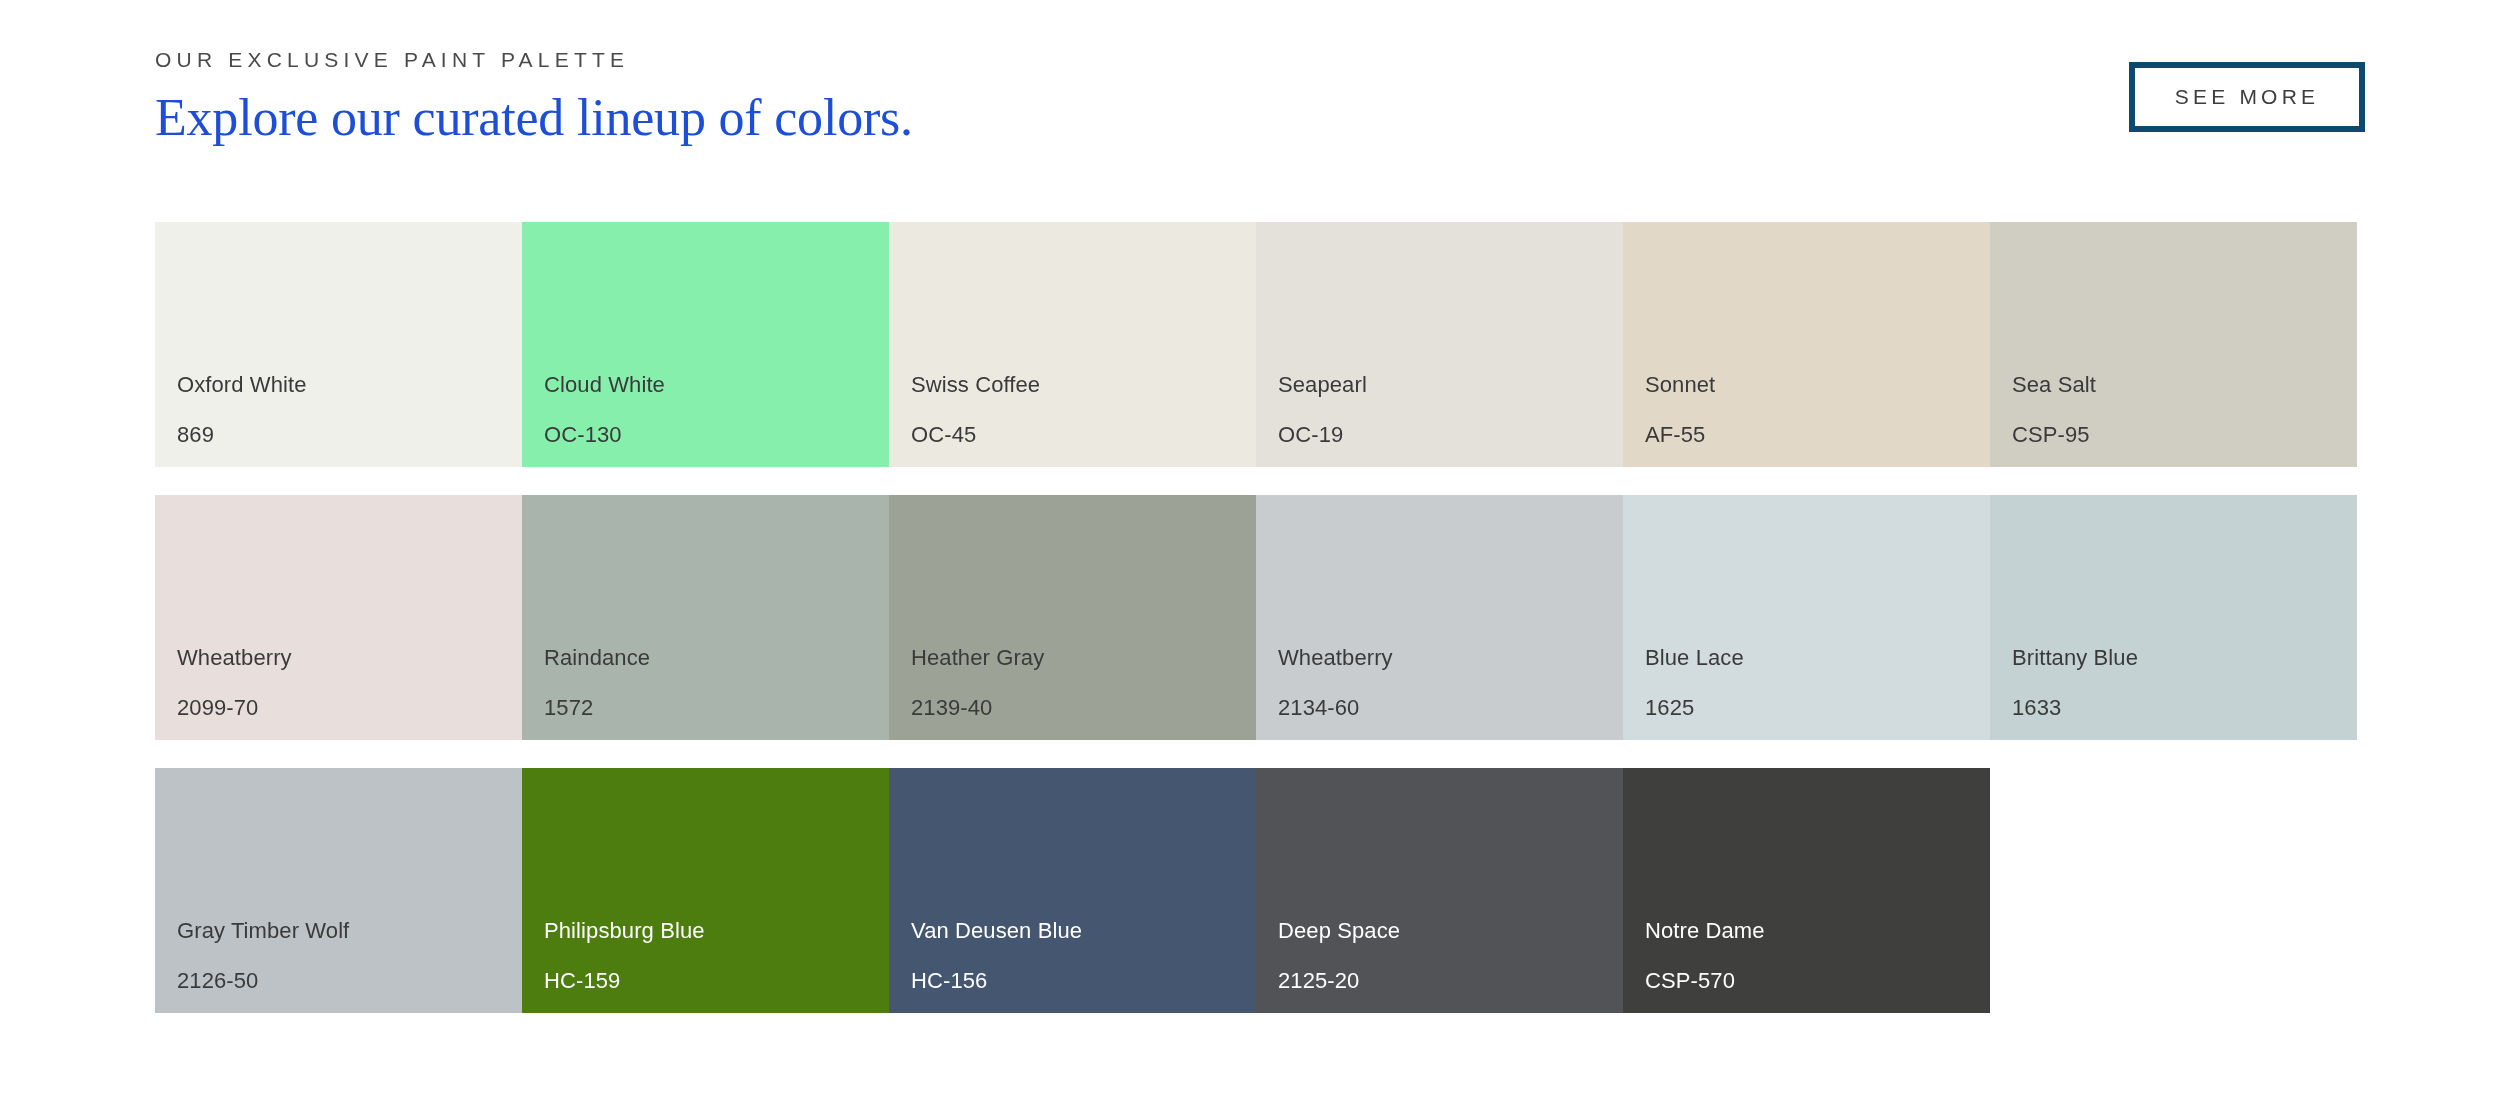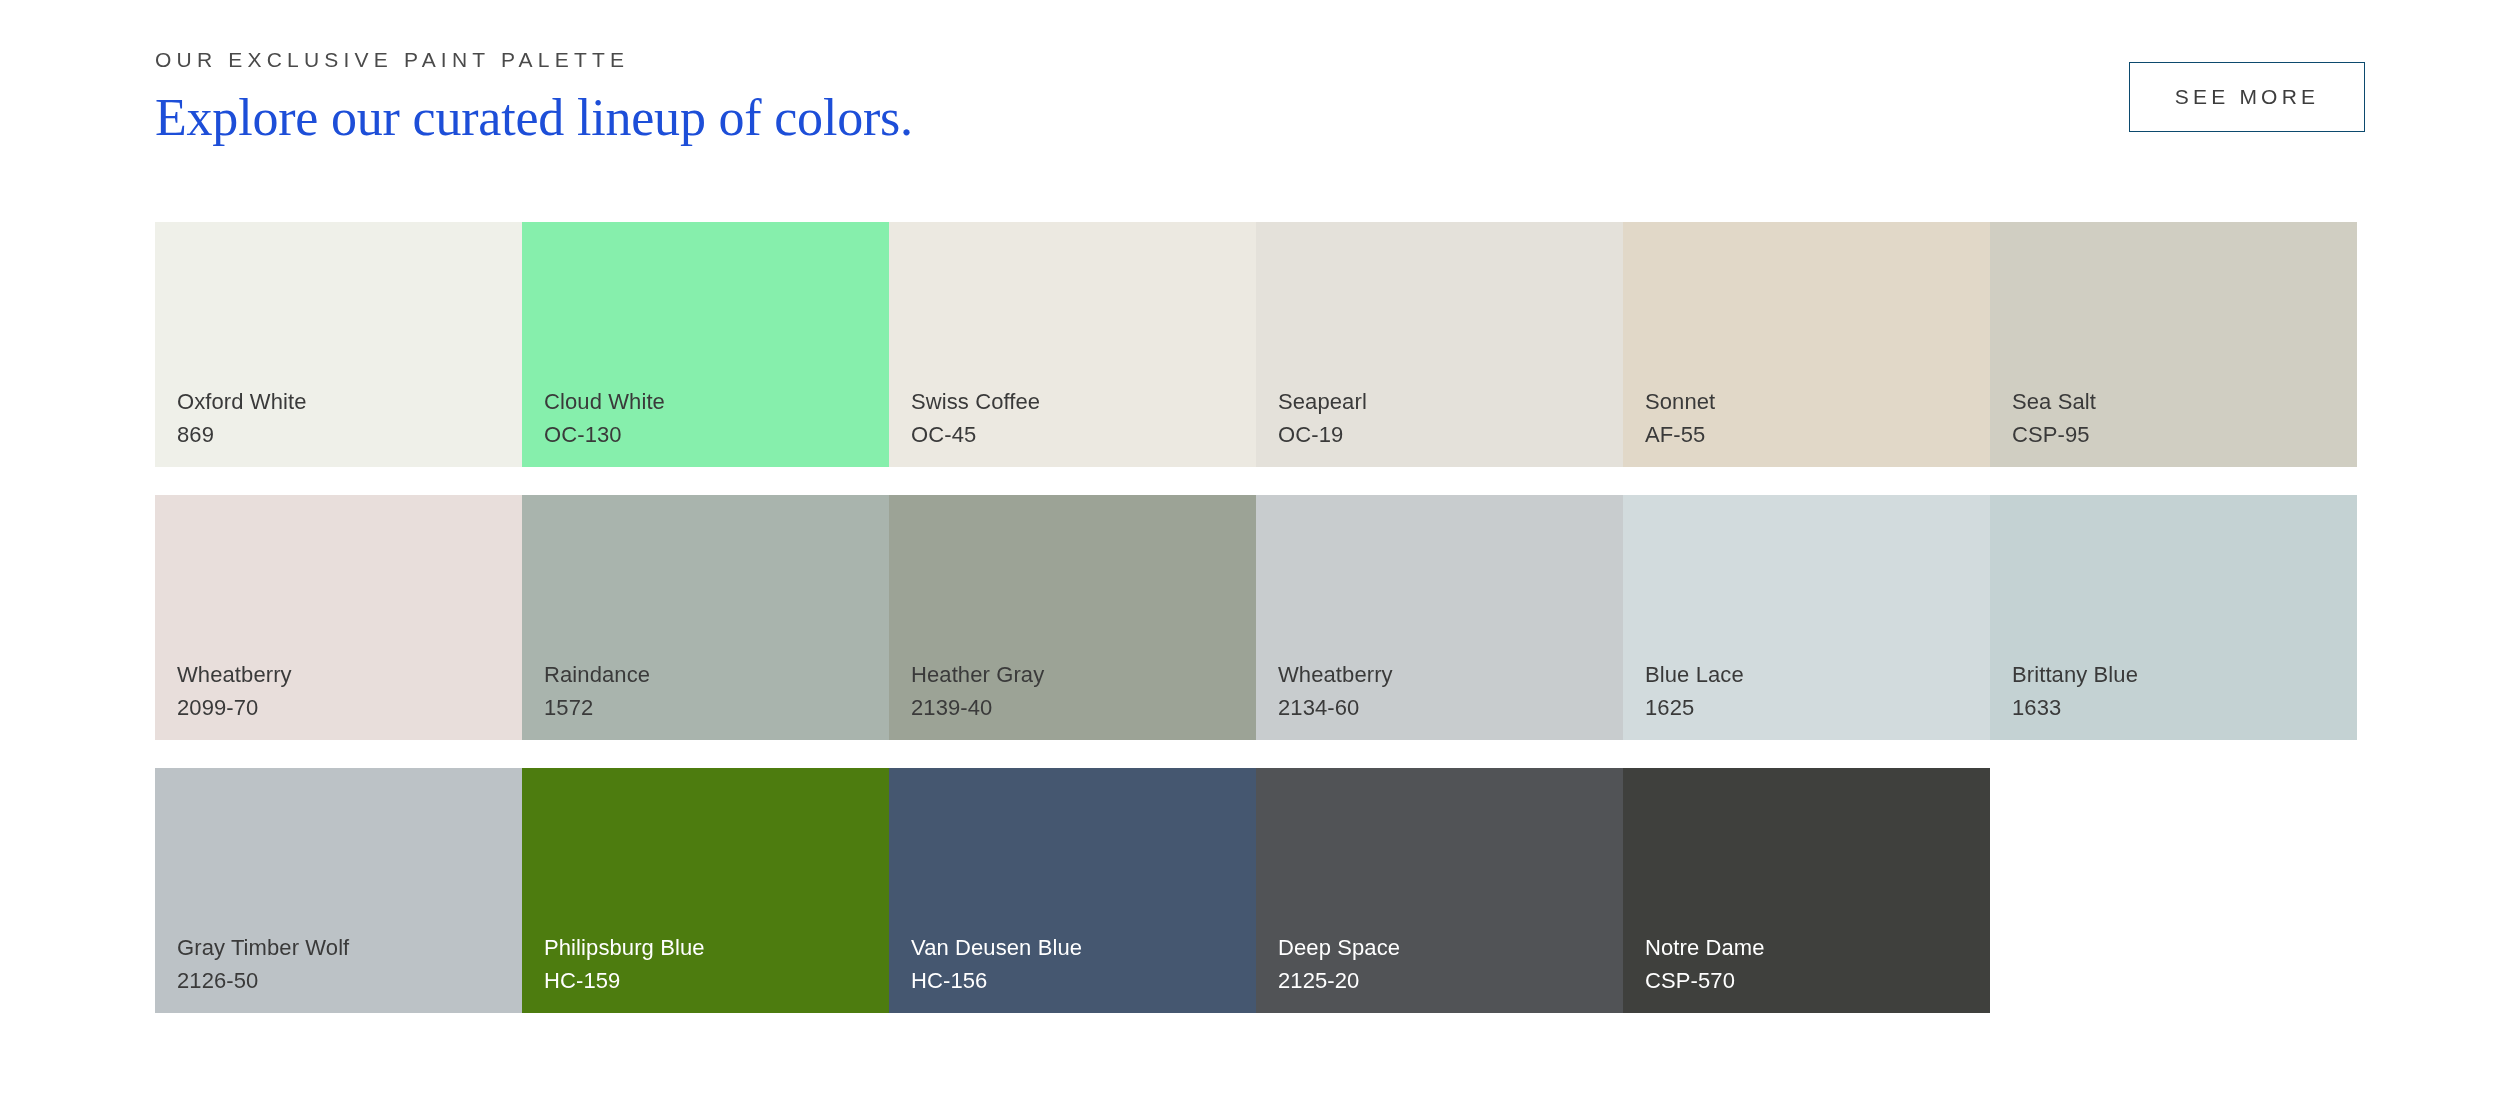--- a/index.html
+++ b/index.html
@@ -59,21 +59,21 @@
     white-space: nowrap;
   }
 
   .see-more-btn {
     margin-top: 22px;
     display: inline-flex;
     align-items: center;
     justify-content: center;
     width: 236px;
     height: 70px;
-    border: 1px solid #0c4a6e;
+    border: 6px solid #0c4a6e;
     background: #ffffff;
     color: #3d3d3d;
     font-family: "Liberation Sans", sans-serif;
     font-size: 21px;
     font-weight: 400;
     letter-spacing: 4.2px;
     cursor: pointer;
     white-space: nowrap;
   }
 
@@ -95,20 +95,21 @@
   }
 
   .swatch {
     position: relative;
     height: 245px;
     display: flex;
     flex-direction: column;
     justify-content: flex-end;
     padding: 0 0 16px 22px;
     cursor: pointer;
+    gap: 17px;
   }
 
   .swatch-name {
     font-family: "Liberation Sans", sans-serif;
     font-size: 22px;
     font-weight: 400;
     line-height: 1.5;
     letter-spacing: 0.1px;
     white-space: nowrap;
   }

